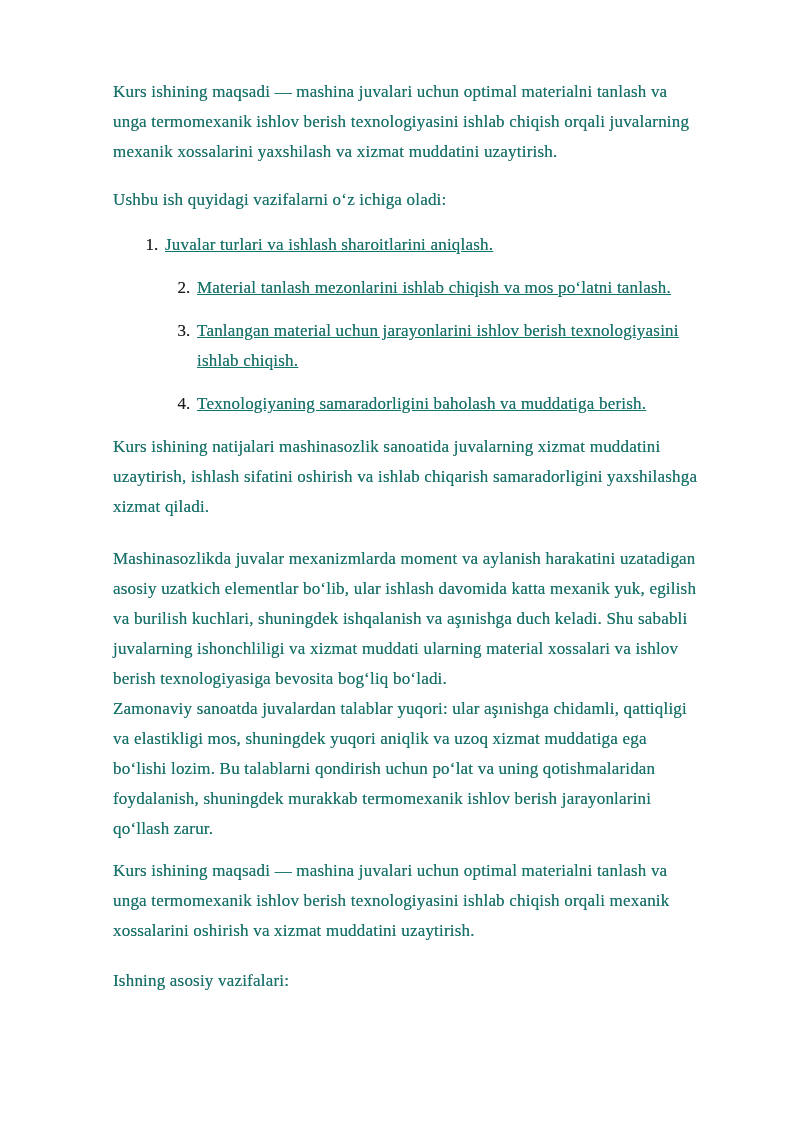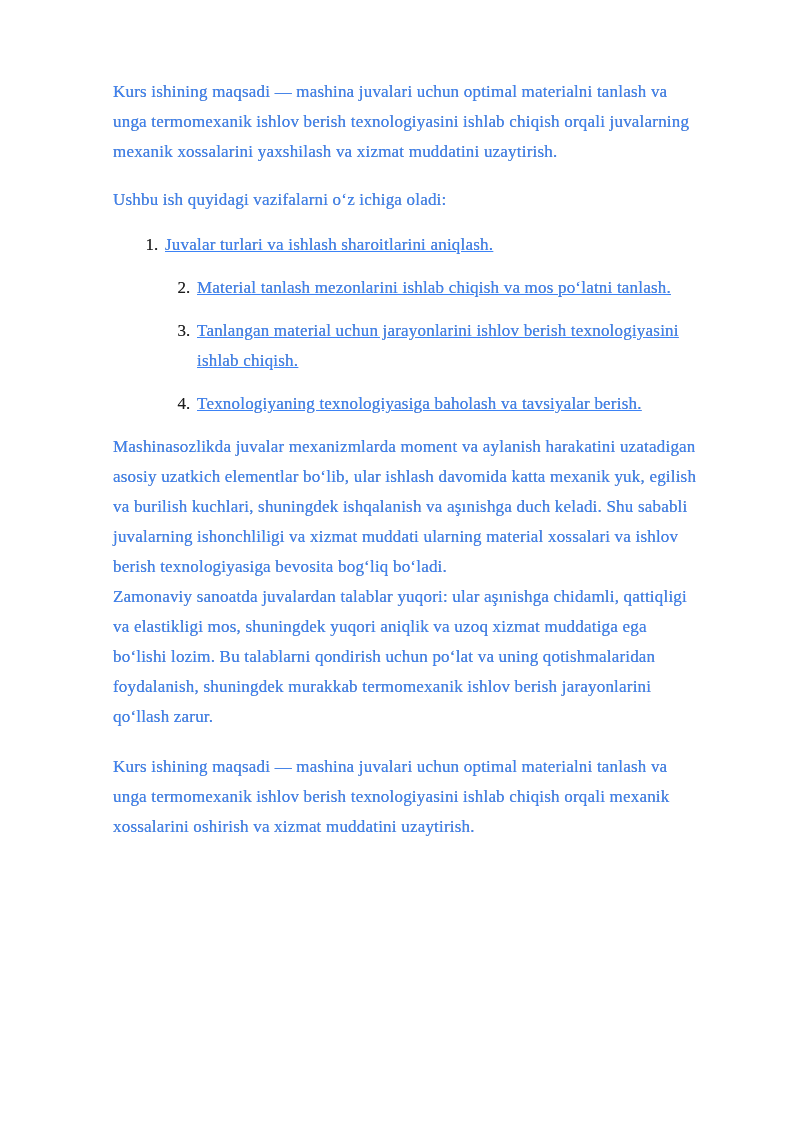--- a/index.html
+++ b/index.html
@@ -15,32 +15,32 @@
   .page {
     box-sizing: border-box;
     width: 800px;
     height: 1131px;
     padding: 77px 36px 0 113px;
     background: #ffffff;
     font-family: "Liberation Serif", "DejaVu Serif", serif;
     font-size: 17px;
     line-height: 30px;
     letter-spacing: 0.2px;
-    color: #3b82f6;
+    color: #0f766e;
     text-shadow: 0 0 0.5px rgba(30,30,30,0.55);
   }
   .para {
     margin: 0;
     white-space: pre;
   }
   .p-objective1    { margin-bottom: 18px; }
   .p-lead          { margin-bottom: 15px; font-family: Liberation Serif, serif; }
   .p-results       { margin-bottom: 22px; }
   .p-context       { }
-  .p-requirements  { margin-bottom: 20px; }
+  .p-requirements  { margin-bottom: 12px; }
   .p-objective2    { margin-bottom: 20px; }
   .p-final         { margin-bottom: 0; }
   ol.tasks {
     list-style: decimal;
     margin: 0 0 13px 0;
     padding: 0 0 0 50px;
   }
   ol.tasks li {
     white-space: pre;
     padding-left: 2px;
@@ -63,34 +63,38 @@
 unga termomexanik ishlov berish texnologiyasini ishlab chiqish orqali juvalarning
 mexanik xossalarini yaxshilash va xizmat muddatini uzaytirish.</p>
 
   <p class="para p-lead">Ushbu ish quyidagi vazifalarni o‘z ichiga oladi:</p>
 
   <ol class="tasks">
     <li class="para">Juvalar turlari va ishlash sharoitlarini aniqlash.</li>
     <li class="para">Material tanlash mezonlarini ishlab chiqish va mos po‘latni tanlash.</li>
     <li class="para">Tanlangan material uchun jarayonlarini ishlov berish texnologiyasini
 ishlab chiqish.</li>
-    <li class="para">Texnologiyaning texnologiyasiga baholash va tavsiyalar berish.</li>
+    <li class="para">Texnologiyaning samaradorligini baholash va muddatiga berish.</li>
   </ol>
 
+  <p class="para p-results">Kurs ishining natijalari mashinasozlik sanoatida juvalarning xizmat muddatini
+uzaytirish, ishlash sifatini oshirish va ishlab chiqarish samaradorligini yaxshilashga
+xizmat qiladi.</p>
 
   <p class="para p-context">Mashinasozlikda juvalar mexanizmlarda moment va aylanish harakatini uzatadigan
 asosiy uzatkich elementlar bo‘lib, ular ishlash davomida katta mexanik yuk, egilish
 va burilish kuchlari, shuningdek ishqalanish va aşınishga duch keladi. Shu sababli
 juvalarning ishonchliligi va xizmat muddati ularning material xossalari va ishlov
 berish texnologiyasiga bevosita bog‘liq bo‘ladi.</p>
 
   <p class="para p-requirements">Zamonaviy sanoatda juvalardan talablar yuqori: ular aşınishga chidamli, qattiqligi
 va elastikligi mos, shuningdek yuqori aniqlik va uzoq xizmat muddatiga ega
 bo‘lishi lozim. Bu talablarni qondirish uchun po‘lat va uning qotishmalaridan
 foydalanish, shuningdek murakkab termomexanik ishlov berish jarayonlarini
 qo‘llash zarur.</p>
 
   <p class="para p-objective2">Kurs ishining maqsadi — mashina juvalari uchun optimal materialni tanlash va
 unga termomexanik ishlov berish texnologiyasini ishlab chiqish orqali mexanik
 xossalarini oshirish va xizmat muddatini uzaytirish.</p>
 
+  <p class="para p-final">Ishning asosiy vazifalari:</p>
 
 </div>
 
 </body></html>

